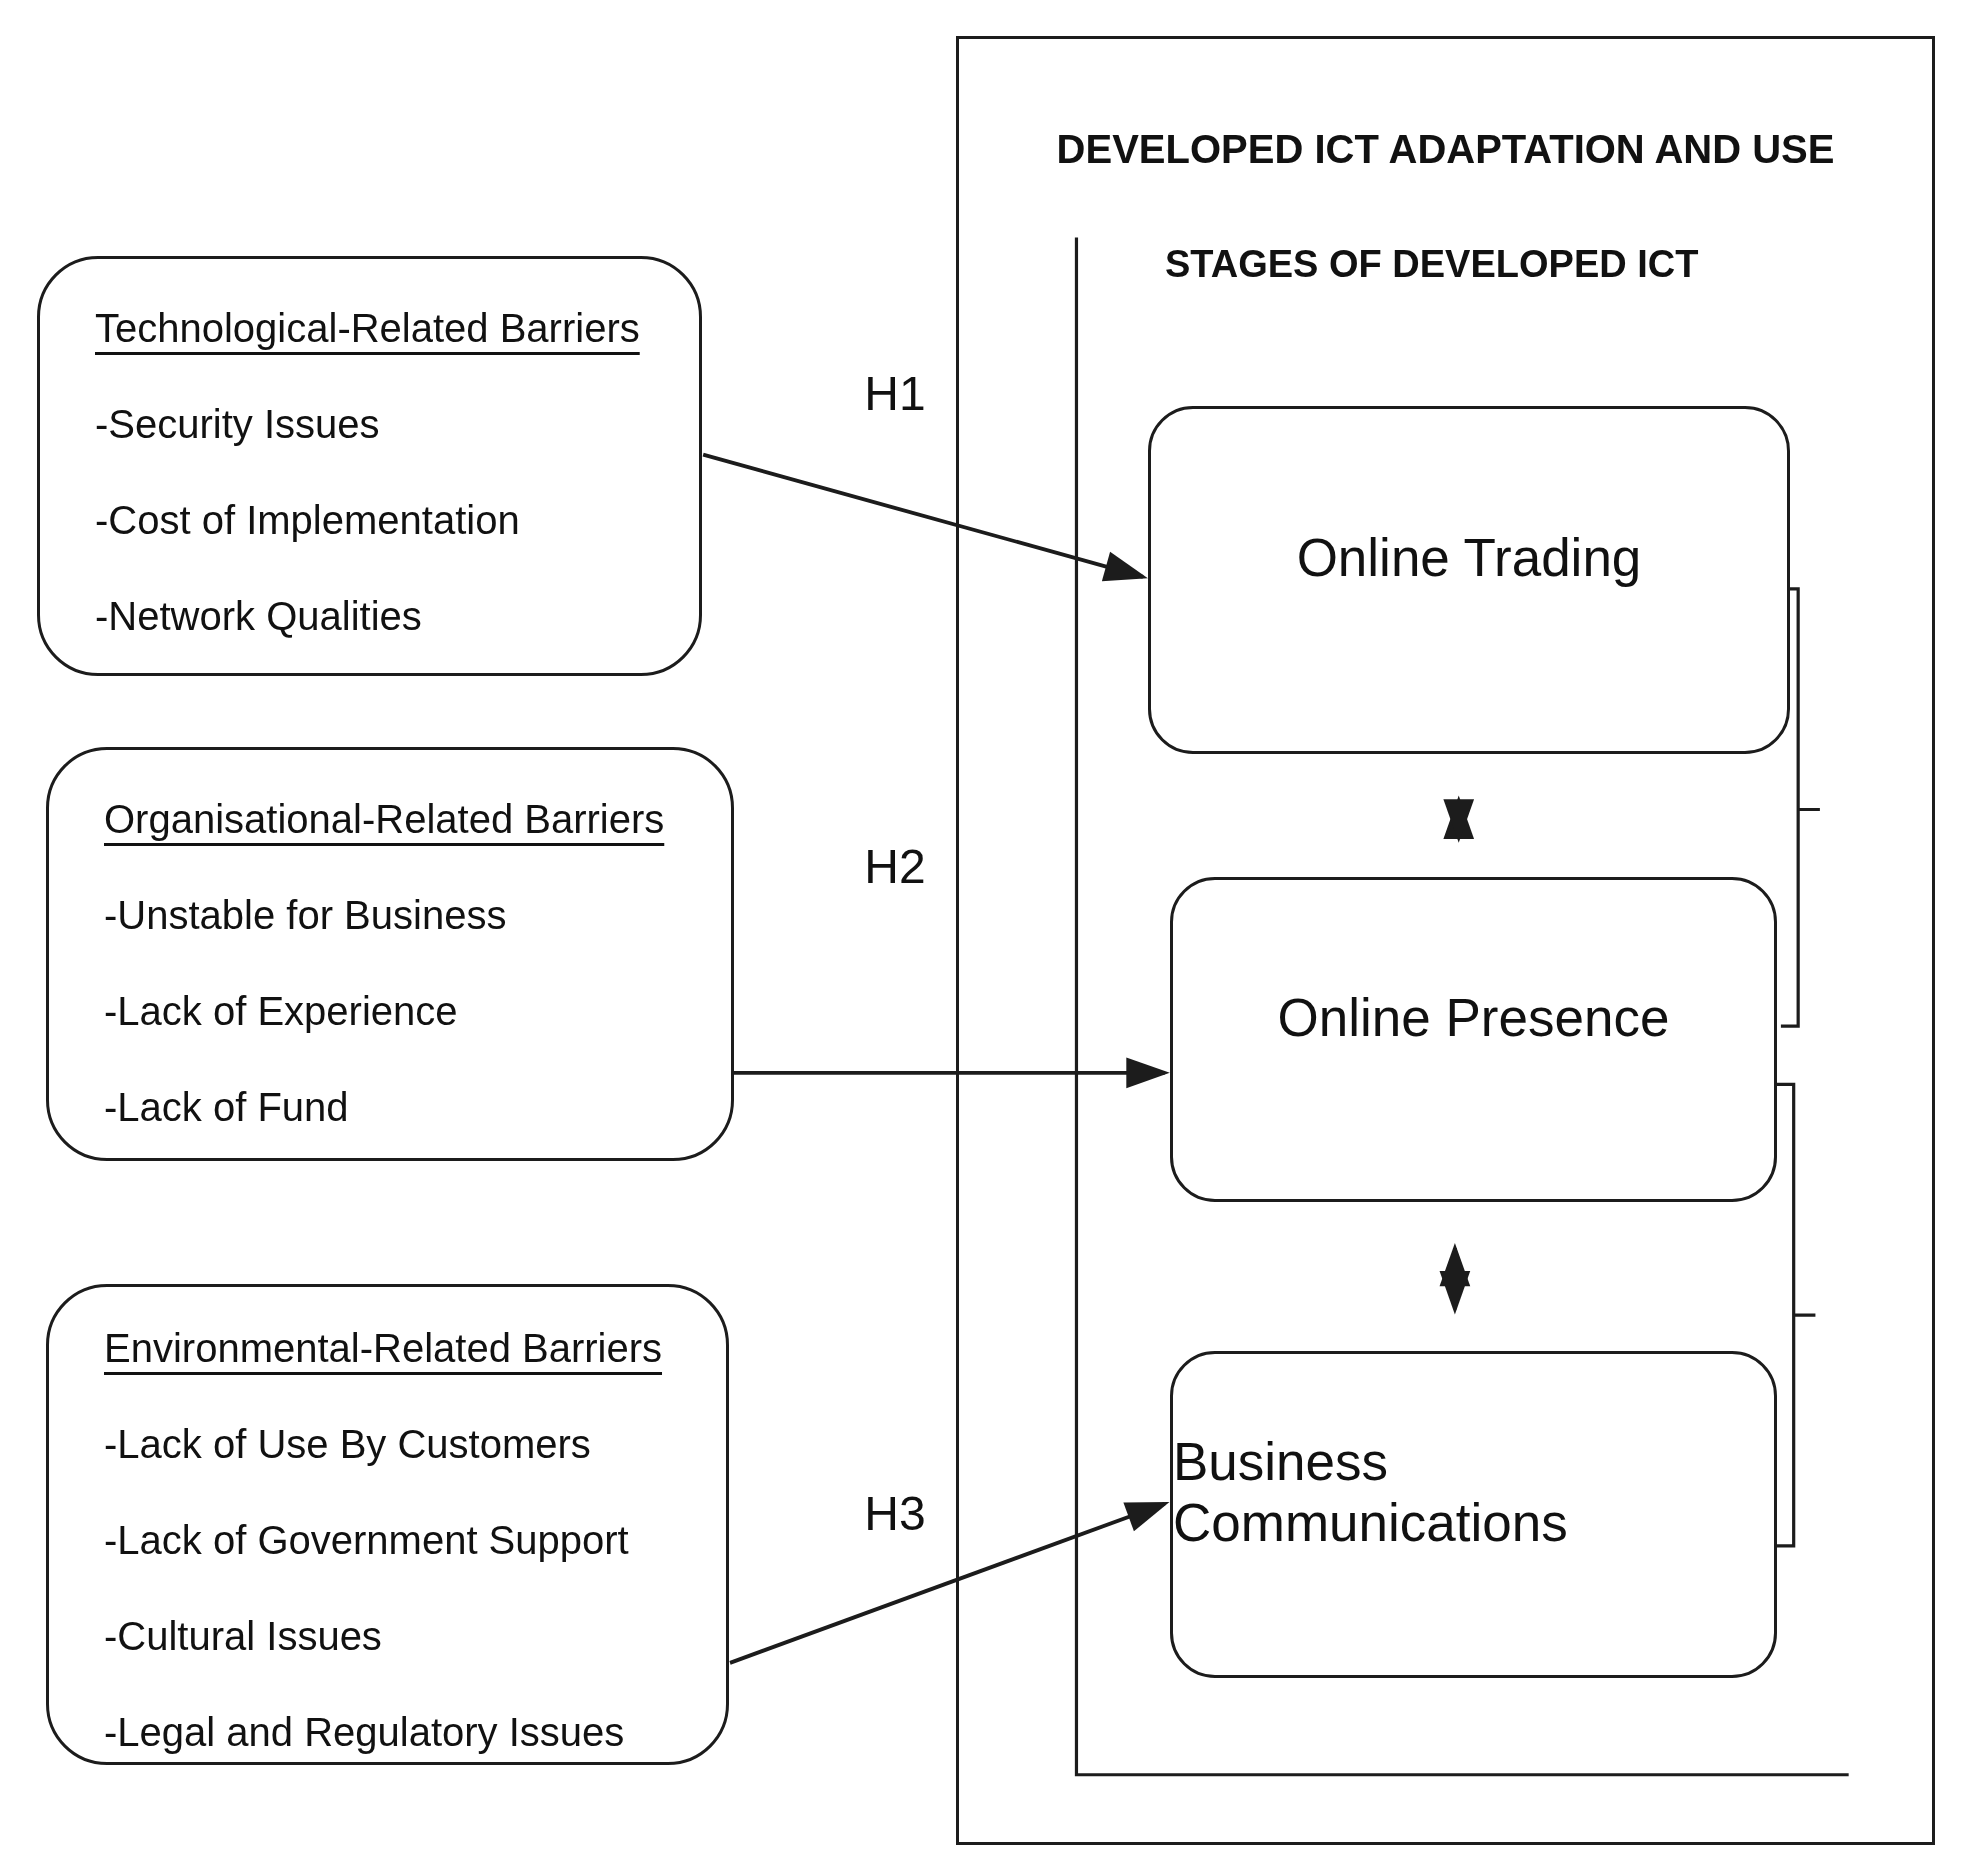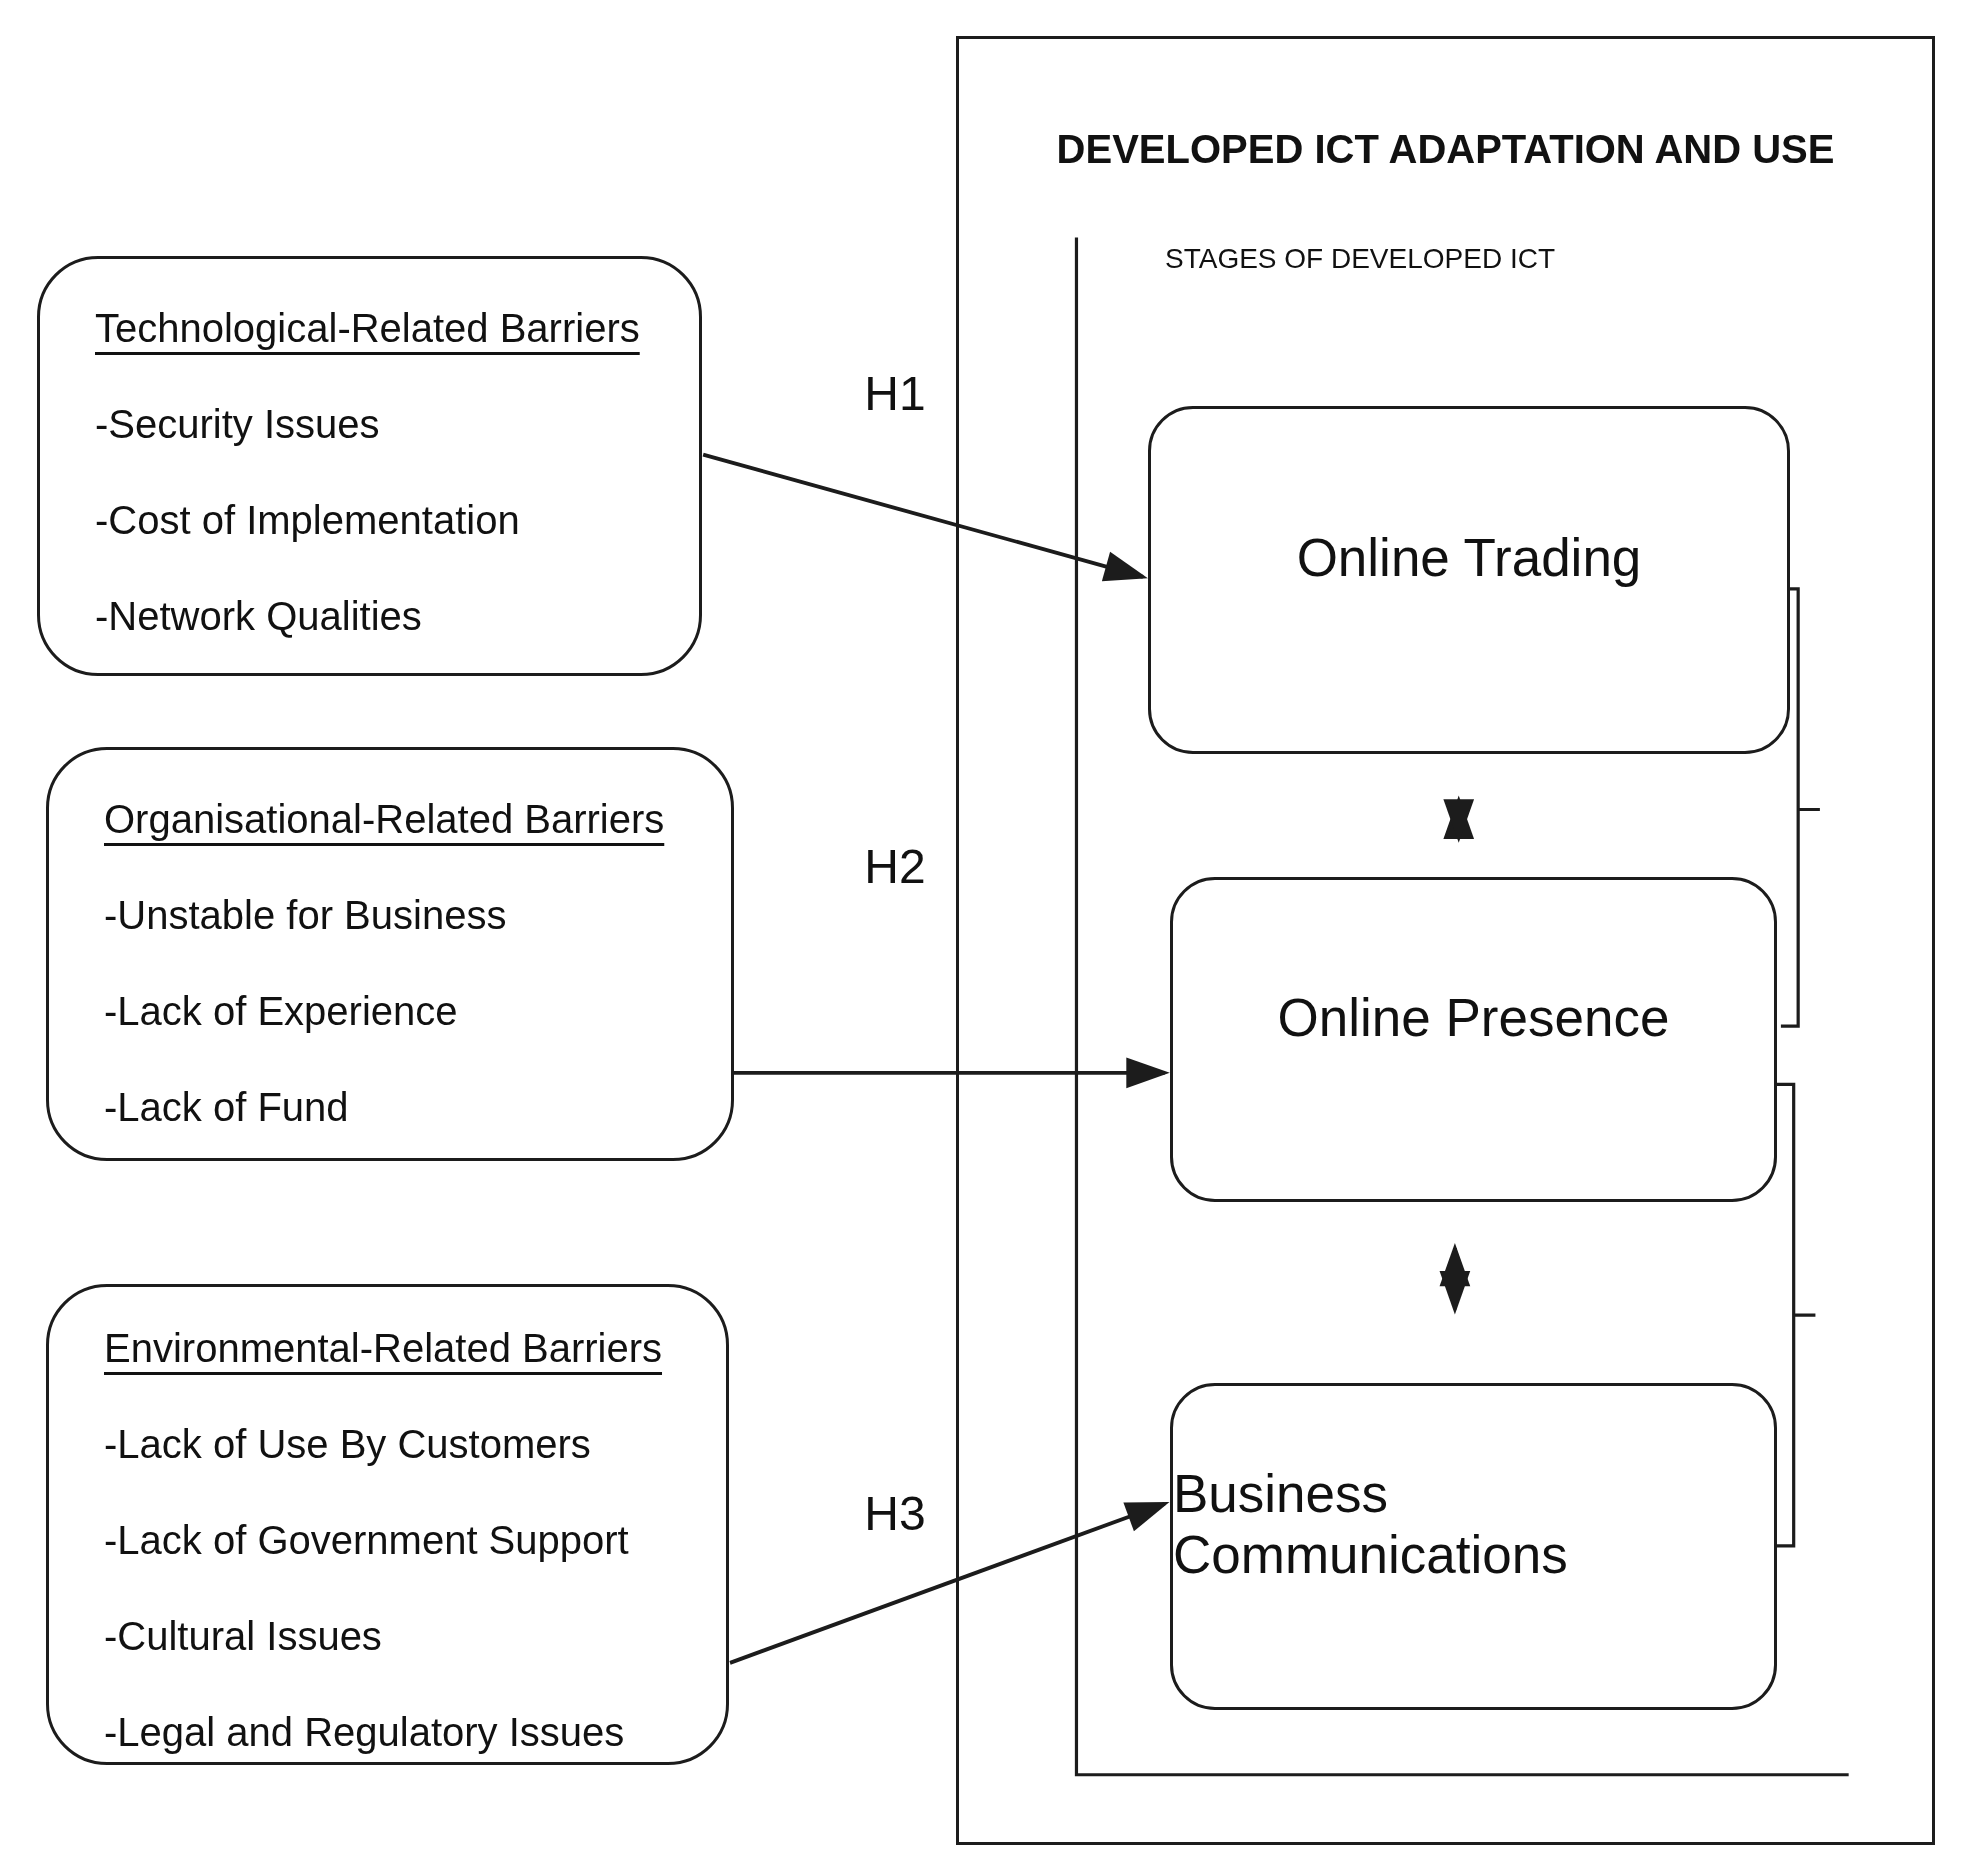--- a/index.html
+++ b/index.html
@@ -59,22 +59,22 @@
   }
   .paneltitle{
     position:absolute;
     text-align:center;
     font-weight:bold;
     font-size:40px;
     white-space:nowrap;
   }
   .subtitle{
     position:absolute;
-    font-weight:normal;
-    font-size:28px;
+    font-weight:bold;
+    font-size:38px;
     white-space:nowrap;
   }
   .hlabel{
     position:absolute;
     width:96px;
     text-align:center;
     font-size:48px;
   }
 </style>
 </head>
@@ -135,18 +135,18 @@
   <div class="hlabel" style="left:847px;top:1486px;">H3</div>
 
   <div class="box stage" style="left:1148px;top:406px;width:642px;height:348px;">
     <span>Online Trading</span>
   </div>
 
   <div class="box stage" style="left:1170px;top:877px;width:607px;height:325px;">
     <span>Online Presence</span>
   </div>
 
-  <div class="box stage" style="left:1170px;top:1351px;width:607px;height:327px;margin-top:32px;">
+  <div class="box stage" style="left:1170px;top:1351px;width:607px;height:327px;">
     <span>Business Communications</span>
   </div>
 
 </div>
 
 
 </body></html>

